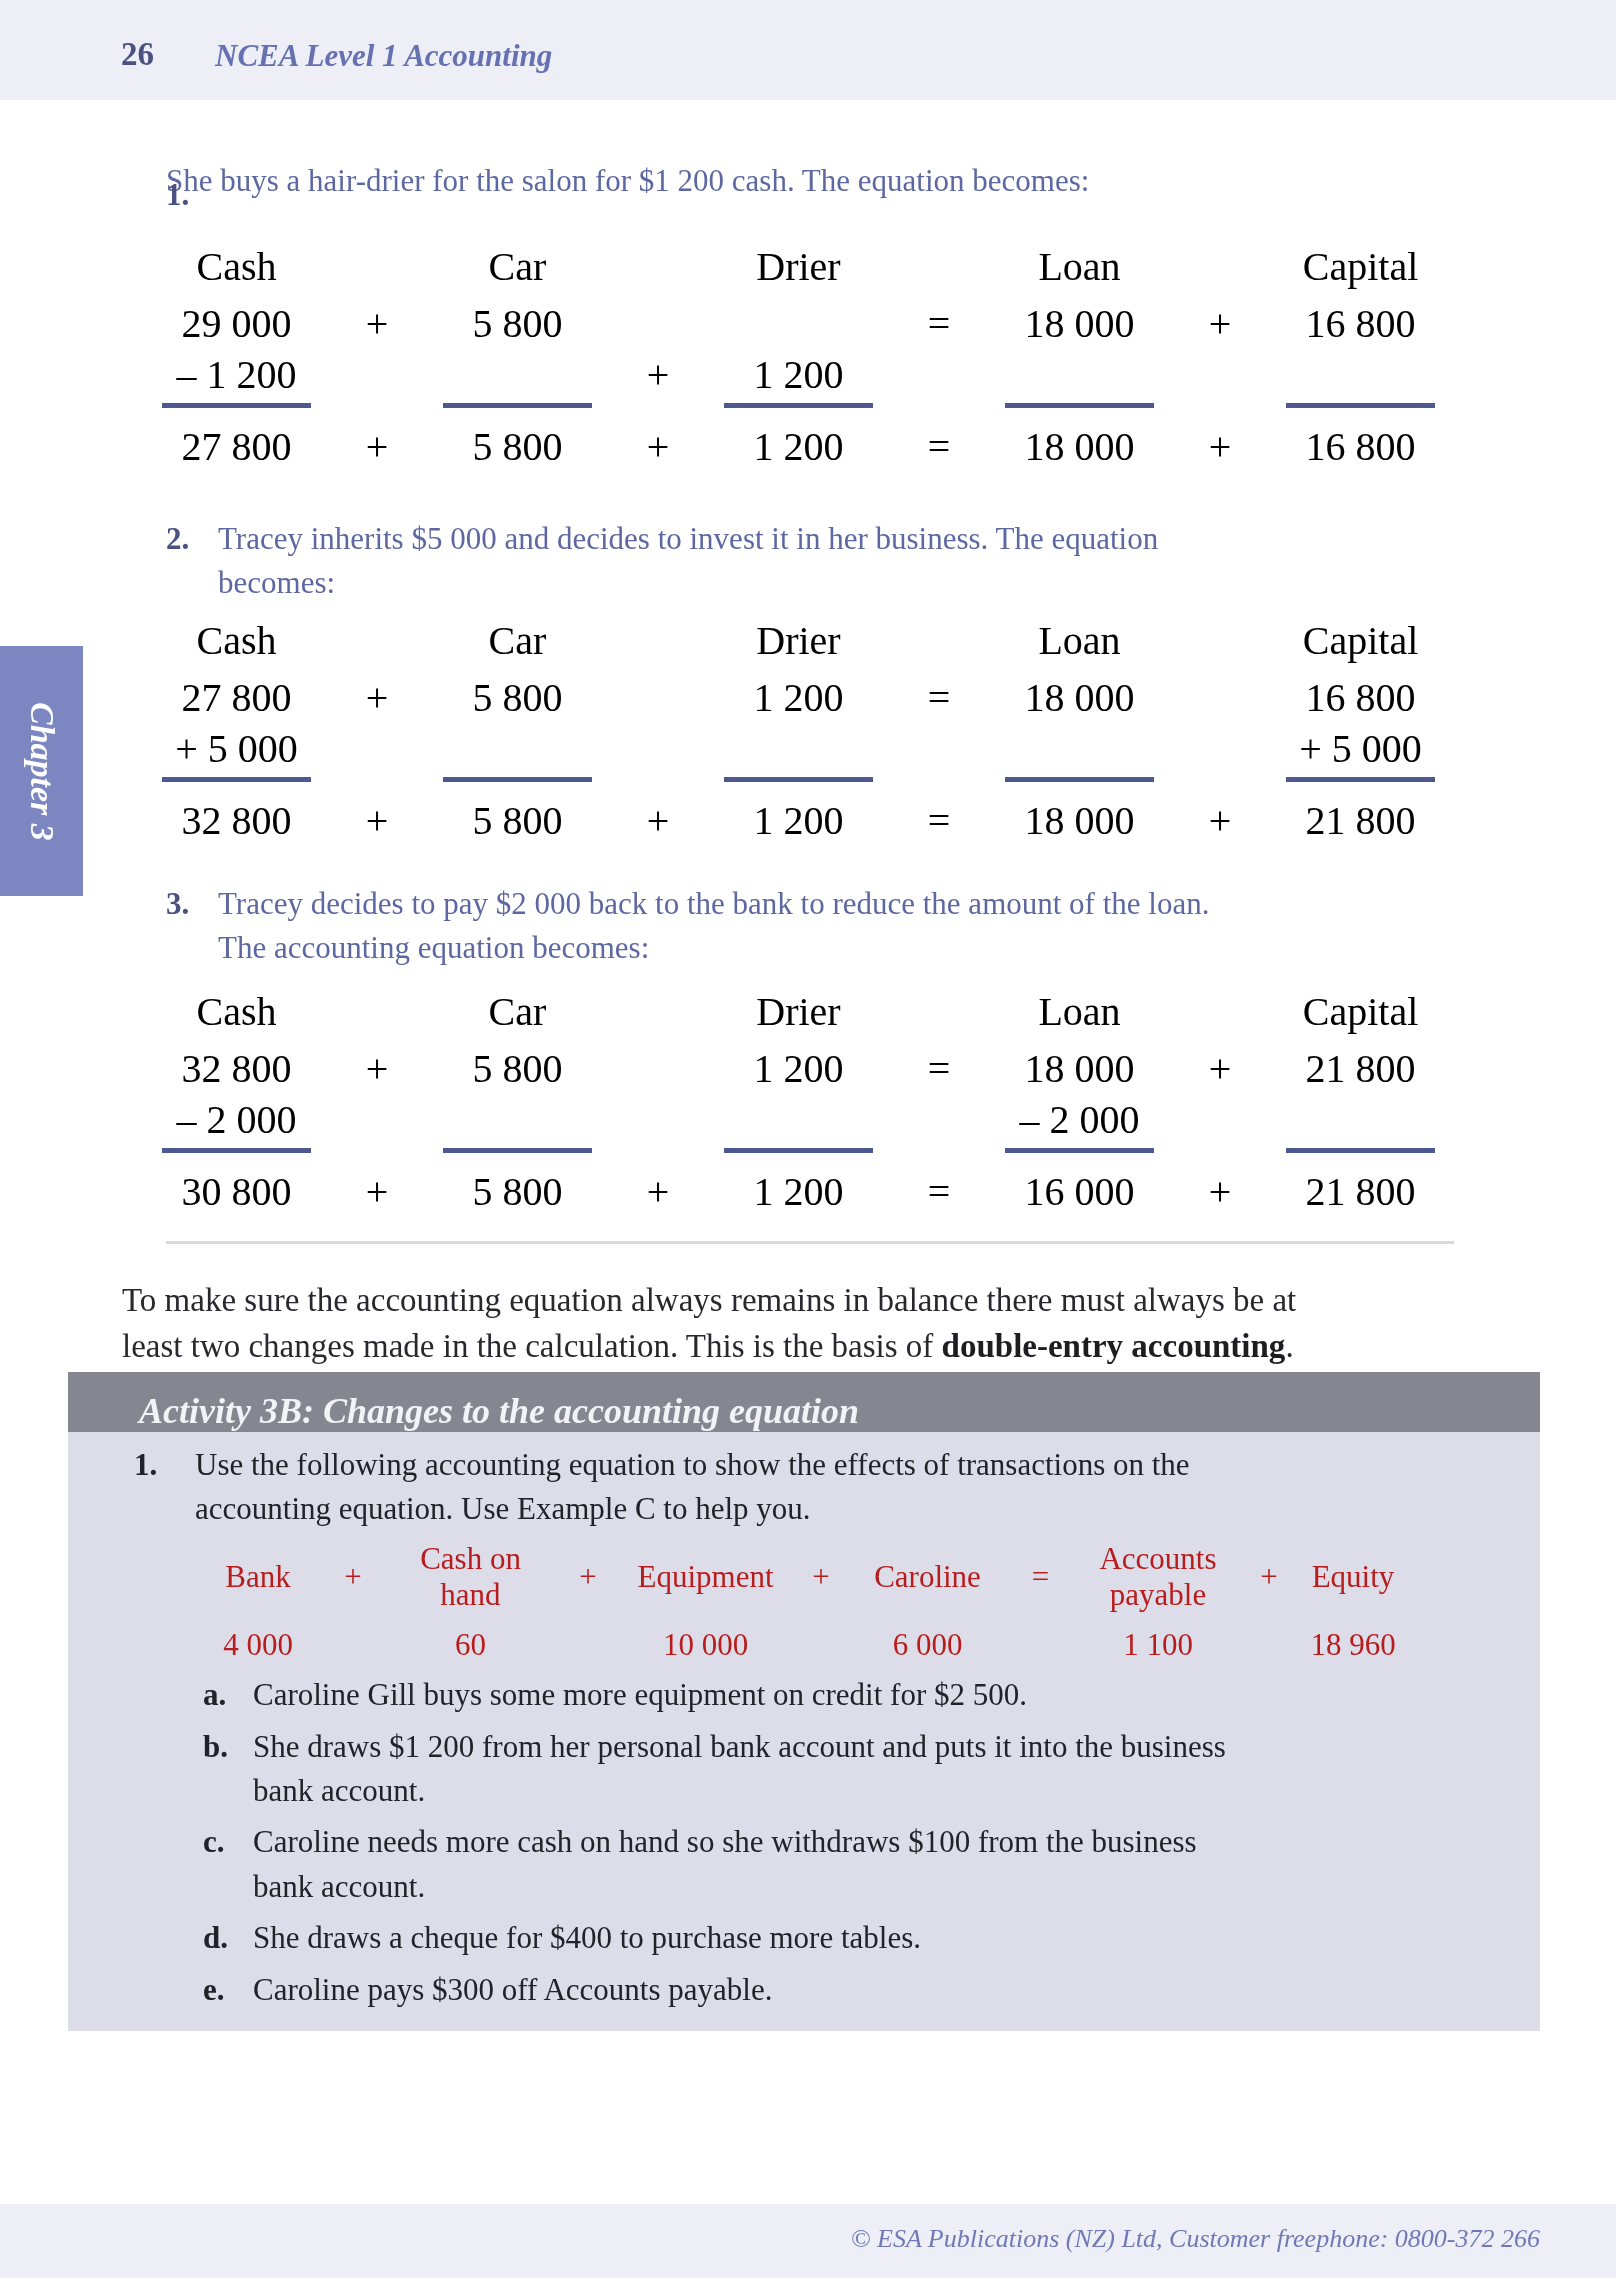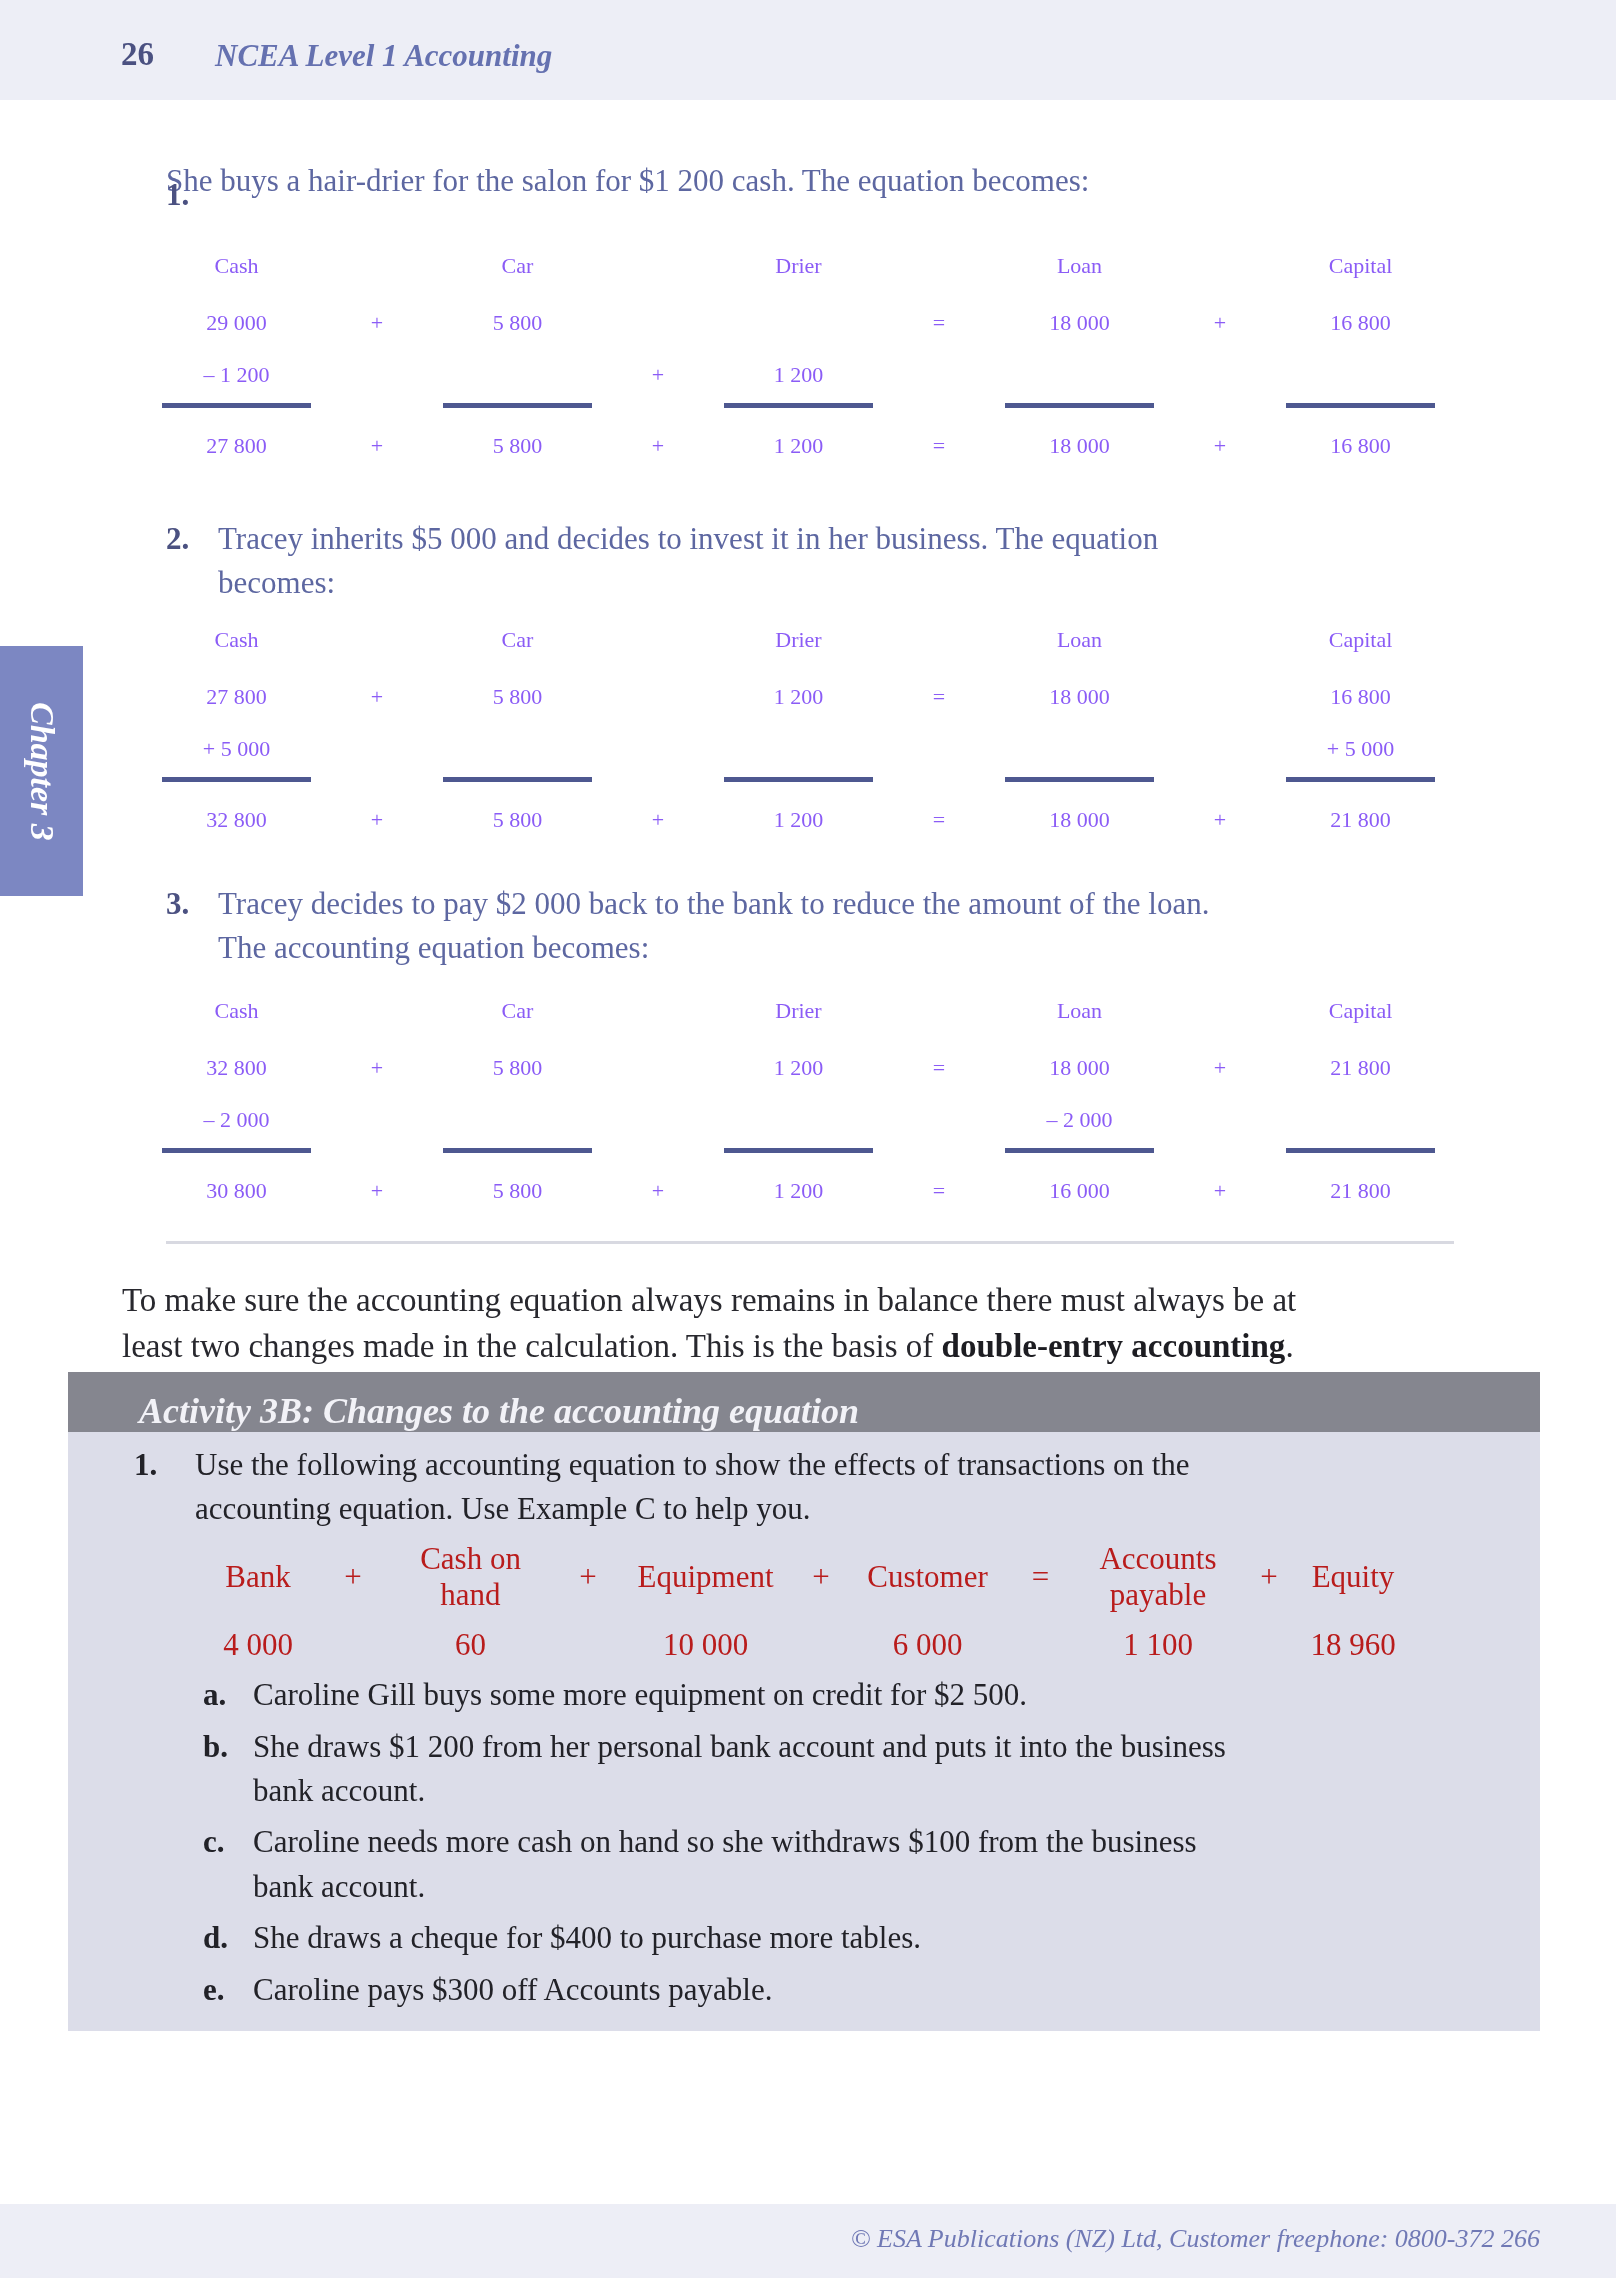--- a/index.html
+++ b/index.html
@@ -24,21 +24,21 @@
   .intro-num{position:absolute;left:166px;top:177px;font-size:31px;font-weight:bold;color:#4b5181;}
   .section{position:absolute;left:166px;width:1339px;padding-left:52px;}
   .section .sec-num{position:absolute;left:0;top:0;font-weight:bold;color:#4b5181;}
   .section .sec-text{white-space:pre-line;}
   .s2{top:517px;}
   .s3{top:882px;}
 
   
   .eq-table{position:absolute;left:136px;display:grid;
             grid-template-columns:201px 80px 201px 80px 201px 80px 201px 80px 201px;
-            color:#8b5cf6;font-size:22px;}
+            color:#000000;font-size:40px;}
   .t1{top:237px;} .t2{top:611px;} .t3{top:982px;}
   .eq-table .cell{display:flex;align-items:center;justify-content:center;text-align:center;}
   .eq-table .th{height:58px;}
   .eq-table .tv{height:56px;}
   .eq-table .tc{height:47px;}
   .eq-table .trule{height:22px;align-items:flex-start;}
   .eq-table .tt{height:52px;}
   .eq-table .bar{width:149px;height:4.5px;background:#4e5890;margin-top:5.4px;}
 
   
@@ -290,21 +290,21 @@
 accounting equation. Use Example C to help you.</span>
     </div>
     <div class="act-eq">
         <div class="cell eh">Bank</div>
         <div class="cell eh">+</div>
         <div class="cell eh">Cash on
 hand</div>
         <div class="cell eh">+</div>
         <div class="cell eh">Equipment</div>
         <div class="cell eh">+</div>
-        <div class="cell eh">Customer</div>
+        <div class="cell eh">Caroline</div>
         <div class="cell eh">=</div>
         <div class="cell eh">Accounts
 payable</div>
         <div class="cell eh">+</div>
         <div class="cell eh">Equity</div>
         <div class="cell ev">4 000</div>
         <div class="cell ev"></div>
         <div class="cell ev">60</div>
         <div class="cell ev"></div>
         <div class="cell ev">10 000</div>

